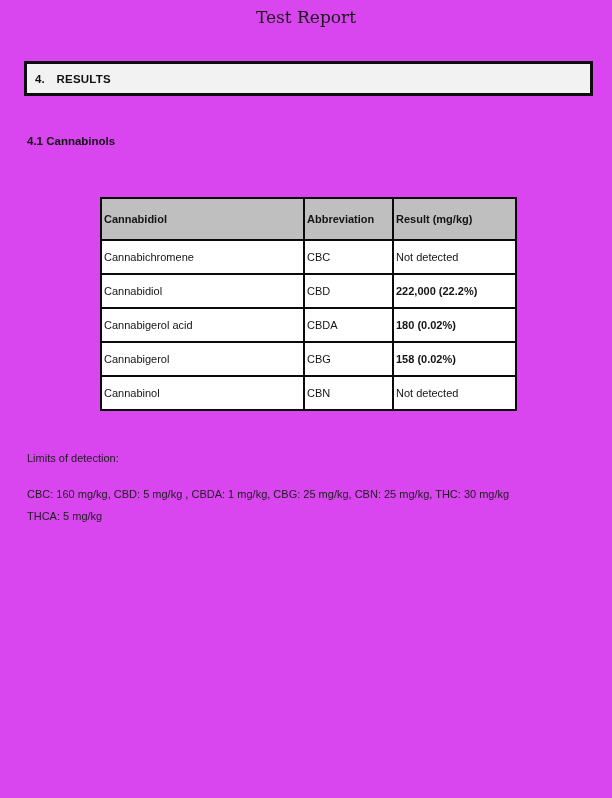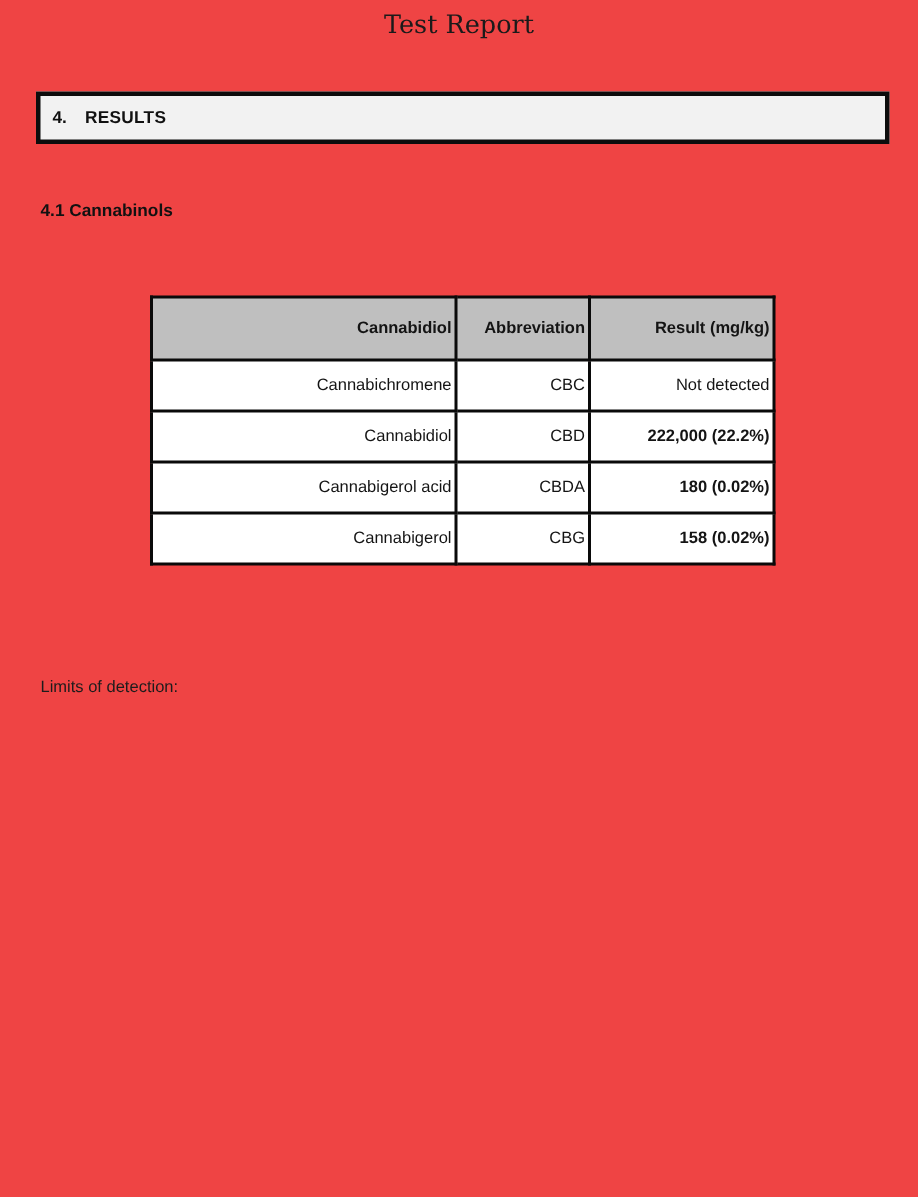--- a/index.html
+++ b/index.html
@@ -6,21 +6,21 @@
   html, body { background: #ffffff; }
   body {
     width: 612px; height: 798px;
     position: relative;
     font-family: "Liberation Sans", sans-serif;
     color: #1c1c1c;
   }
   .page {
     position: absolute; top: 0; left: 0;
     width: 612px; height: 798px;
-    background: #ef4444;
+    background: #d946ef;
     overflow: hidden;
   }
   .doc-title {
     position: absolute; top: 7px; left: 0;
     width: 612px; text-align: center;
     font-family: "DejaVu Serif", "Liberation Serif", serif;
     font-size: 17px; font-weight: 500;
     color: #1a1a1a;
   }
   .section-box {
@@ -39,21 +39,21 @@
   }
   table.results-table {
     position: absolute; top: 197px; left: 100px;
     border-collapse: collapse; table-layout: fixed;
   }
   .results-table col.c1 { width: 203px; }
   .results-table col.c2 { width: 89px; }
   .results-table col.c3 { width: 123px; }
   .results-table th, .results-table td {
     border: 2px solid #0a0a0a;
-    text-align: right; vertical-align: middle;
+    text-align: left; vertical-align: middle;
     font-size: 11px; color: #141414;
     padding: 0 2px;
   }
   .results-table th {
     background: #bfbfbf;
     height: 42px;
     font-weight: bold;
   }
   .results-table td { height: 34px; background: #ffffff; }
   .results-table td.bold { font-weight: bold; margin-top: 28px; }
@@ -108,19 +108,28 @@
         <tr>
           <td>Cannabigerol acid</td>
           <td>CBDA</td>
           <td class="bold">180 (0.02%)</td>
         </tr>
         <tr>
           <td>Cannabigerol</td>
           <td>CBG</td>
           <td class="bold">158 (0.02%)</td>
         </tr>
+        <tr>
+          <td>Cannabinol</td>
+          <td>CBN</td>
+          <td>Not detected</td>
+        </tr>
       </tbody>
   </table>
 
   <p class="limits-label">Limits of detection:</p>
 
+  <div class="limits-body">
+    <div>CBC: 160 mg/kg, CBD: 5 mg/kg , CBDA: 1 mg/kg, CBG: 25 mg/kg, CBN: 25 mg/kg, THC: 30 mg/kg</div>
+    <div>THCA: 5 mg/kg</div>
+  </div>
 
 </div>
 
 </body></html>

